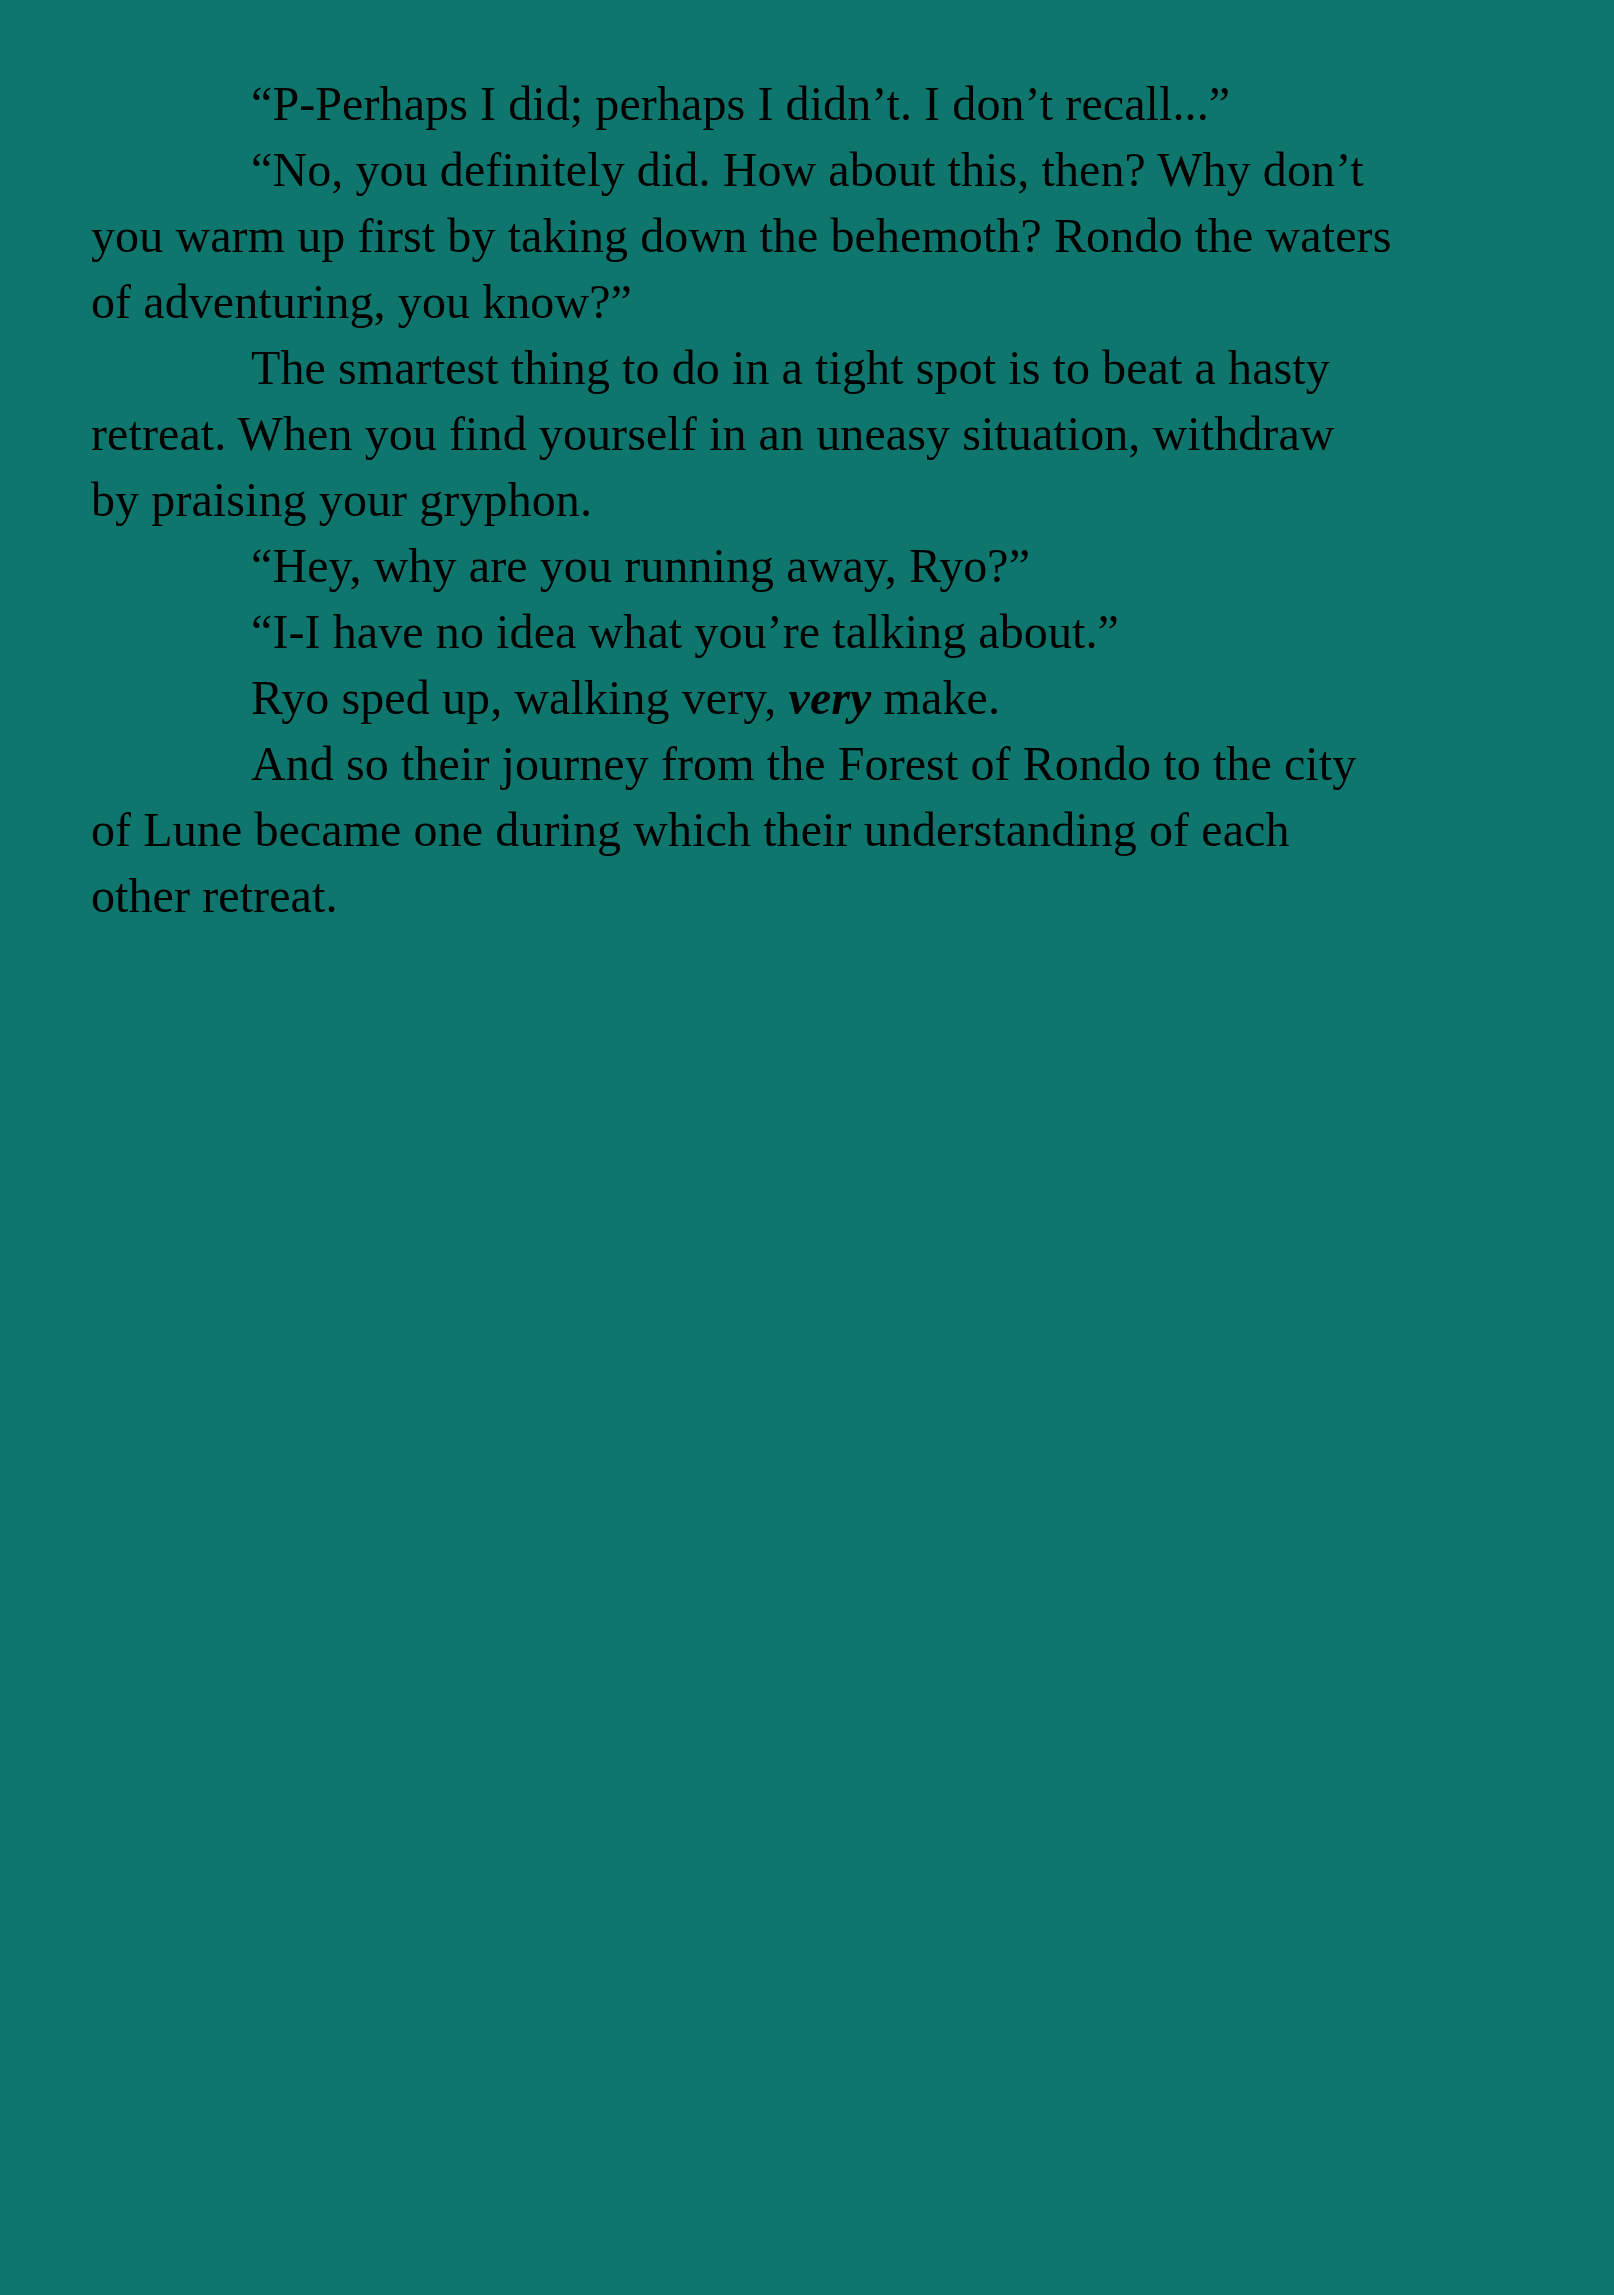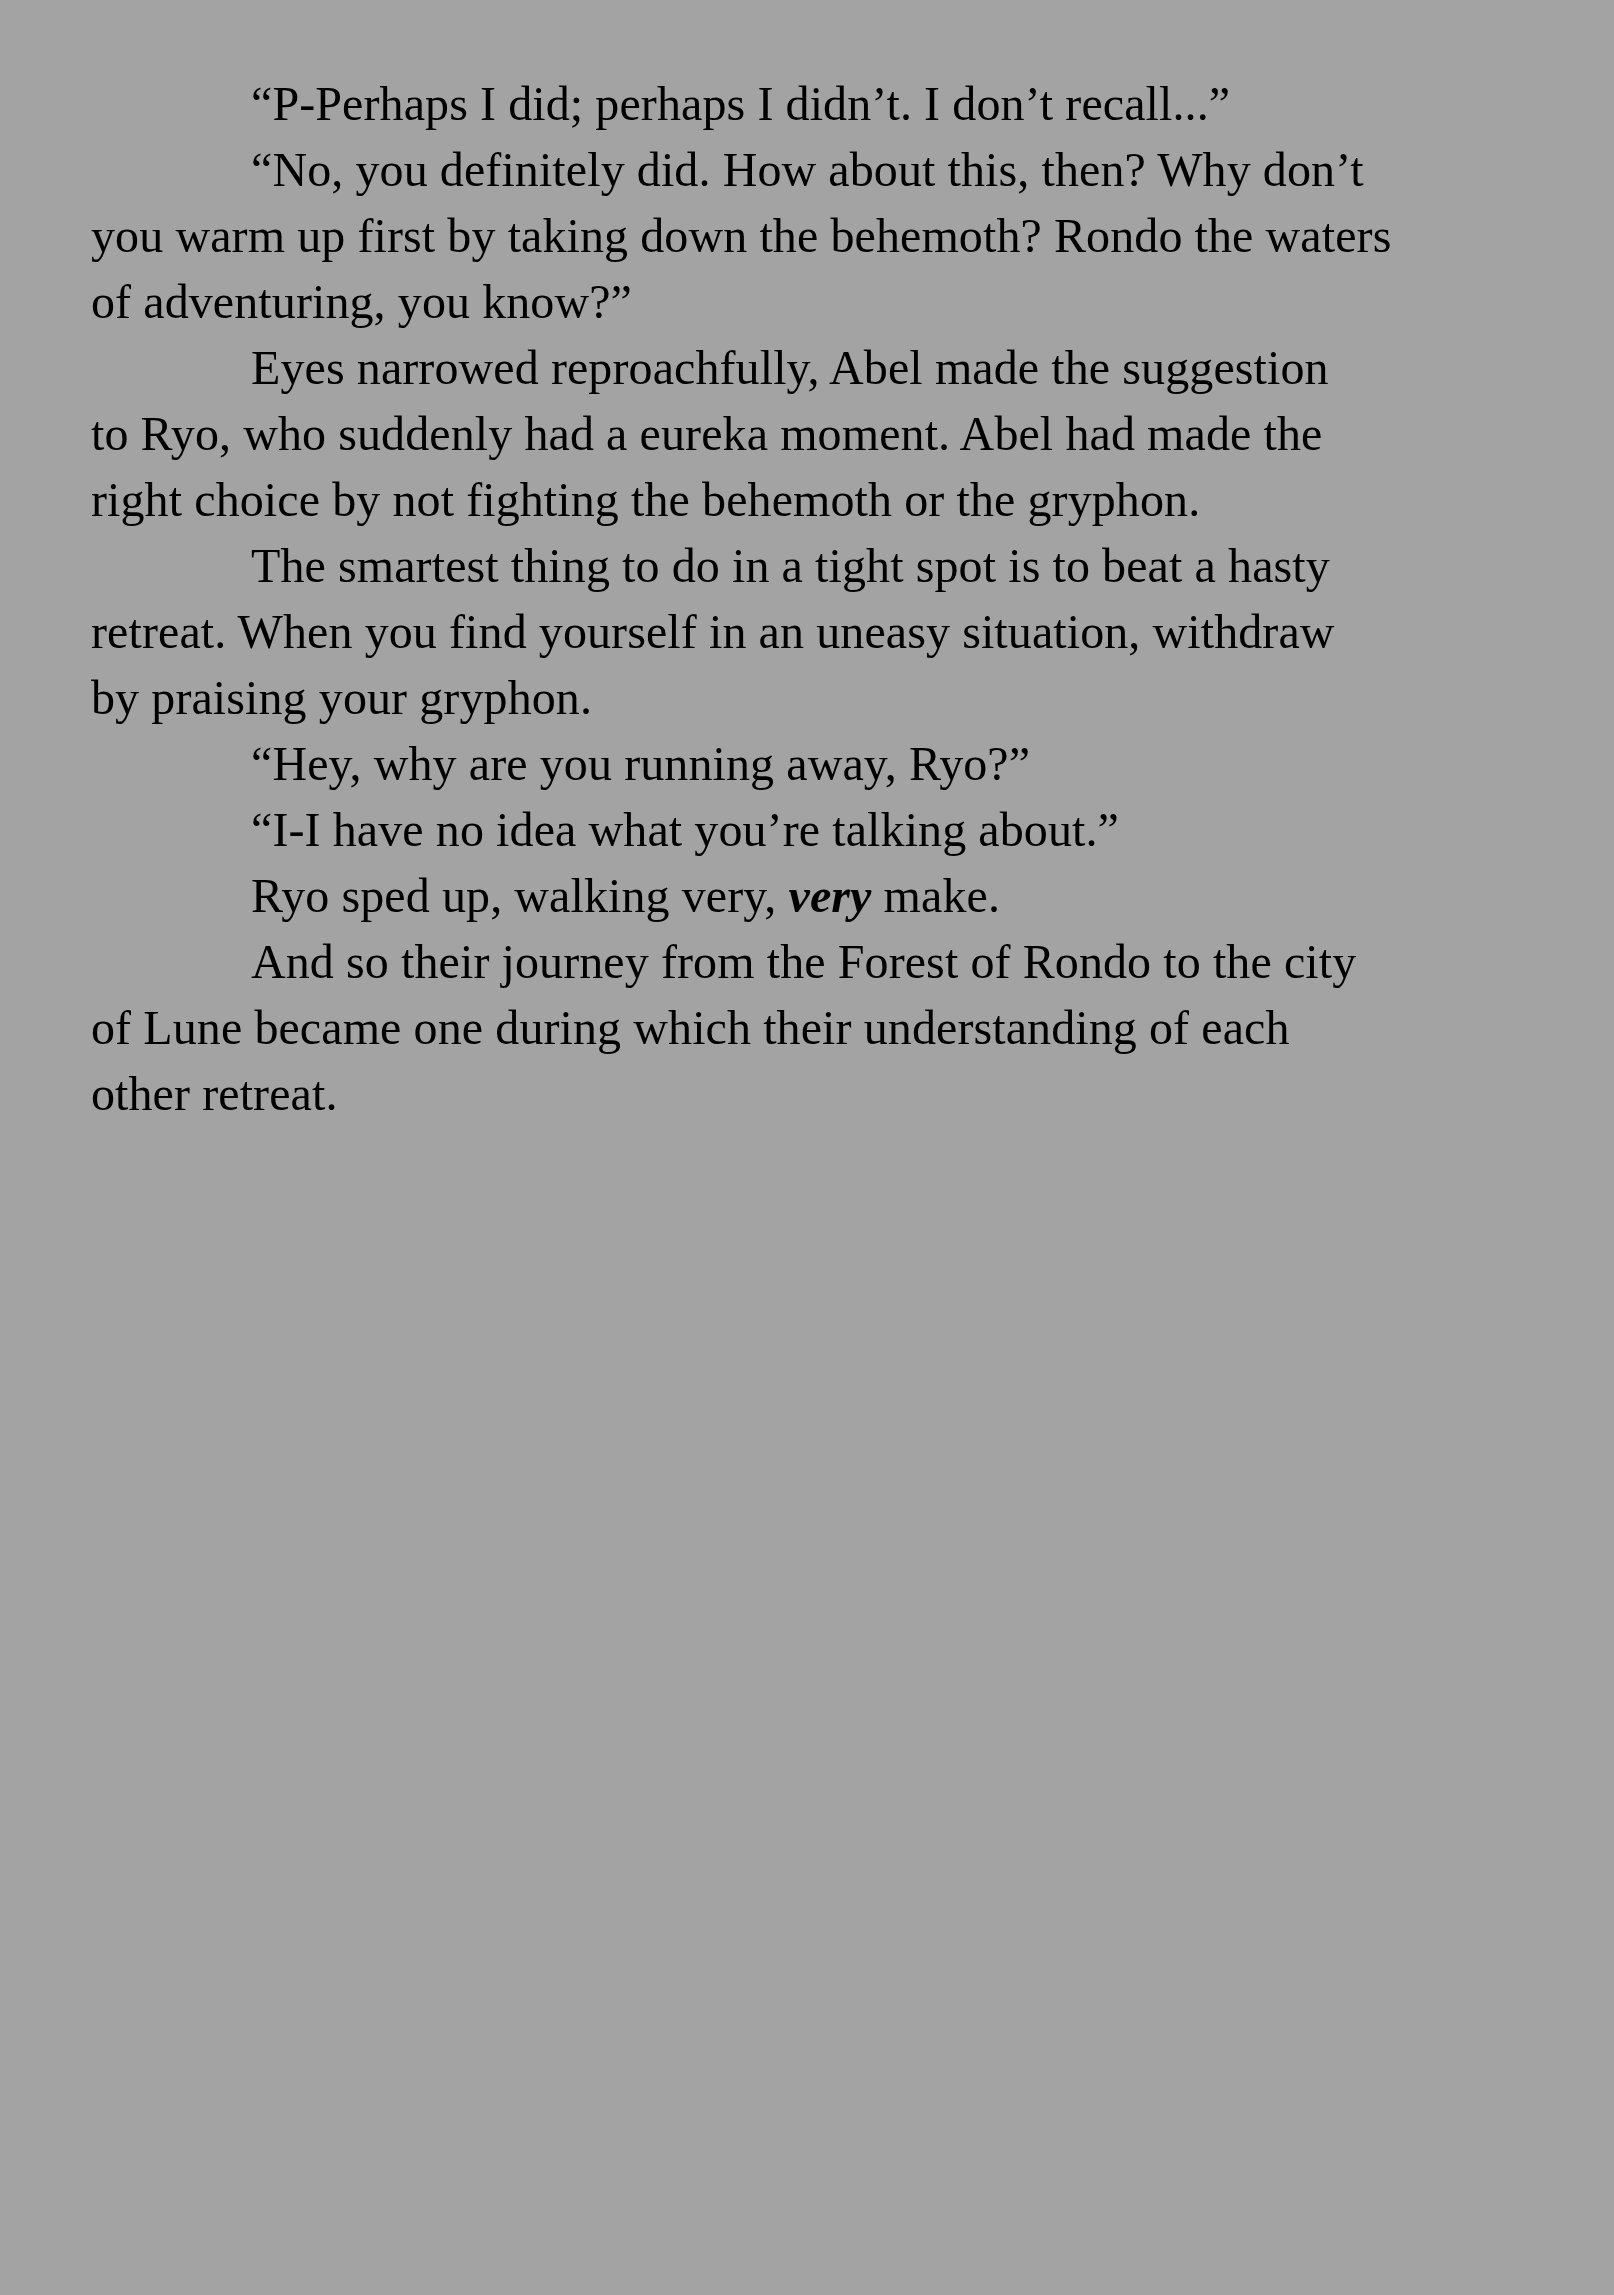--- a/index.html
+++ b/index.html
@@ -9,21 +9,21 @@
   }
   body {
     width: 1614px;
     height: 2295px;
     position: relative;
     font-family: "Liberation Serif", serif;
   }
   .page {
     position: absolute;
     inset: 0;
-    background: #a3a3a3;
+    background: #0f766e;
   }
   .text-block {
     position: absolute;
     left: 91px;
     top: 71px;
     right: 84px;
     color: #000000;
     font-size: 48px;
     line-height: 66px;
     letter-spacing: 0.002em;
@@ -50,25 +50,20 @@
   <div class="text-block" id="text-block" style="color: rgb(0, 0, 0);">
       <div class="paragraph">
         <div class="line first"><span>“P-Perhaps I did; perhaps I didn’t. I don’t recall...”</span></div>
       </div>
       <div class="paragraph">
         <div class="line first"><span>“No, you definitely did. How about this, then? Why don’t</span></div>
         <div class="line"><span>you warm up first by taking down the behemoth? Rondo the waters</span></div>
         <div class="line"><span>of adventuring, you know?”</span></div>
       </div>
       <div class="paragraph">
-        <div class="line first"><span>Eyes narrowed reproachfully, Abel made the suggestion</span></div>
-        <div class="line"><span>to Ryo, who suddenly had a eureka moment. Abel had made the</span></div>
-        <div class="line"><span>right choice by not fighting the behemoth or the gryphon.</span></div>
-      </div>
-      <div class="paragraph">
         <div class="line first"><span>The smartest thing to do in a tight spot is to beat a hasty</span></div>
         <div class="line"><span>retreat. When you find yourself in an uneasy situation, withdraw</span></div>
         <div class="line"><span>by praising your gryphon.</span></div>
       </div>
       <div class="paragraph">
         <div class="line first"><span>“Hey, why are you running away, Ryo?”</span></div>
       </div>
       <div class="paragraph">
         <div class="line first"><span>“I-I have no idea what you’re talking about.”</span></div>
       </div>

